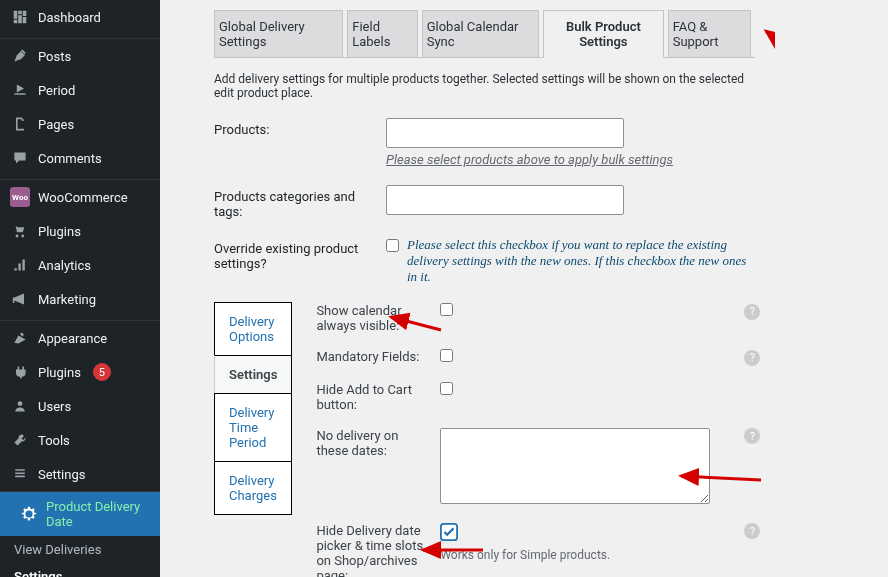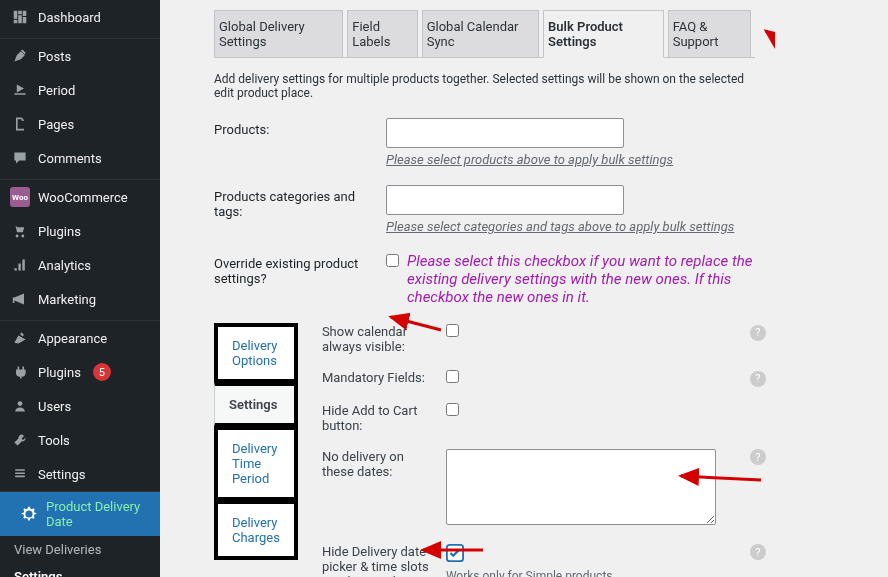--- a/index.html
+++ b/index.html
@@ -12,34 +12,34 @@
   .side-item.current { background: #2271b1; color: #86efac; padding-left: 20px; }
   .side-item.current .icon { color: #fff; }
   .side-group { border-top: 1px solid #333; margin-top: 4px; padding-top: 0; }
   .side-sub { padding: 6px 12px 6px 14px; font-size: 13px; color: rgba(240,246,252,.7); cursor: pointer; }
   .side-sub.active { color: #fff; font-weight: 600; }
   .badge { background: #d63638; color: #fff; border-radius: 9px; min-width: 18px; height: 18px; font-size: 11px; display: inline-flex; align-items: center; justify-content: center; padding: 0 5px; margin-left: 4px; }
   
   .content { flex: 1; background: #f0f0f1; padding: 0 20px 20px 18px; overflow-y: auto; }
   .tabs { display: flex; margin-top: 10px; border-bottom: 1px solid #c3c4c7; }
   .tab { padding: 8px 4px; border: 1px solid #c3c4c7; border-bottom: none; background: #dcdcde; margin-right: 4px; font-size: 13px; cursor: pointer; color: #2c3338; }
-  .tab.active { background: #f0f0f1; border-bottom: 1px solid #f0f0f1; margin-bottom: -1px; font-weight: 600; }
+  .tab.active { background: #f0f0f1; border-bottom: 1px solid #f0f0f1; margin-bottom: -1px; font-weight: 600; text-align: center; }
   .desc { margin: 14px 0 18px; font-size: 12px; color: #2c3338; }
   .form-row { display: flex; align-items: flex-start; margin-bottom: 18px; }
   .form-label { width: 172px; font-size: 13px; color: #1d2327; padding-top: 4px; }
   .form-field { flex: 1; }
   .select-box { width: 238px; height: 30px; border: 1px solid #8c8f94; background: #fff; border-radius: 2px; }
   .helper-txt { font-style: italic; color: #646970; font-size: 13px; margin-top: 4px; display: block; text-decoration: underline; }
   .checkbox-row { display: flex; align-items: flex-start; gap: 8px; }
   .checkbox-row input[type=checkbox] { margin-top: 2px; }
-  .italic-info { font-style: italic; color: #a21caf; font-size: 15px; }
+  .italic-info { font-style: italic; color: #0c4a6e; font-size: 13px; font-family: Liberation Serif, serif; }
   
   .two-col { display: flex; gap: 0; }
   .vtabs { width: 160px; }
-  .vtab { padding: 11px 14px; border: 4px solid #000000; margin-top: -1px; background: #fff; font-size: 13px; color: #2271b1; cursor: pointer; }
+  .vtab { padding: 11px 14px; border: 1px solid #000000; margin-top: -1px; background: #fff; font-size: 13px; color: #2271b1; cursor: pointer; }
   .vtab.active { background: #f6f7f7; color: #3c434a; font-weight: 600; border-left: 1px solid #ccd0d4; }
   .settings-body { flex: 1; padding-left: 24px; }
   .s-row { display: flex; align-items: flex-start; margin-bottom: 16px; }
   .s-label { width: 124px; font-size: 13px; color: #3c434a; padding-right: 10px; }
   .s-ctrl { flex: 0 0 300px; }
   .s-help { flex-shrink: 0; width: 20px; text-align: right; }
   .help-ic { width: 16px; height: 16px; border-radius: 50%; background: #ccc; color: #fff; display: inline-flex; align-items: center; justify-content: center; font-size: 11px; }
   textarea.nodeliv { width: 270px; height: 76px; border: 1px solid #8c8f94; border-radius: 2px; resize: both; }
   .checked-blue svg { width: 18px; height: 18px; }
   .below-chk { font-size: 12px; color: #646970; margin-top: 4px; }
@@ -200,21 +200,20 @@
       <div class="form-field">
         <div class="select-box"></div>
         <span class="helper-txt">Please select products above to apply bulk settings</span>
       </div>
     </div>
 
     <div class="form-row">
       <div class="form-label">Products categories and tags:</div>
       <div class="form-field">
         <div class="select-box"></div>
-        <span class="helper-txt">Please select categories and tags above to apply bulk settings</span>
       </div>
     </div>
 
     <div class="form-row">
       <div class="form-label">Override existing product settings?</div>
       <div class="form-field">
         <div class="checkbox-row">
           <input type="checkbox" style="">
           <span class="italic-info">Please select this checkbox if you want to replace the existing delivery settings with the new ones. If this checkbox the new ones in it.</span>
         </div>

